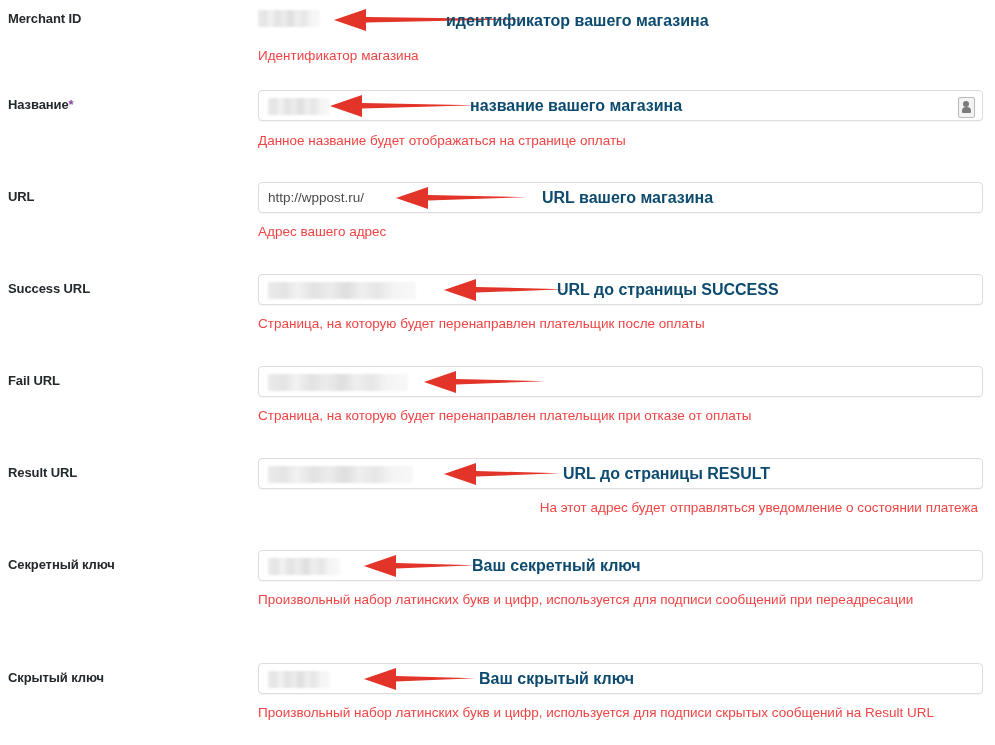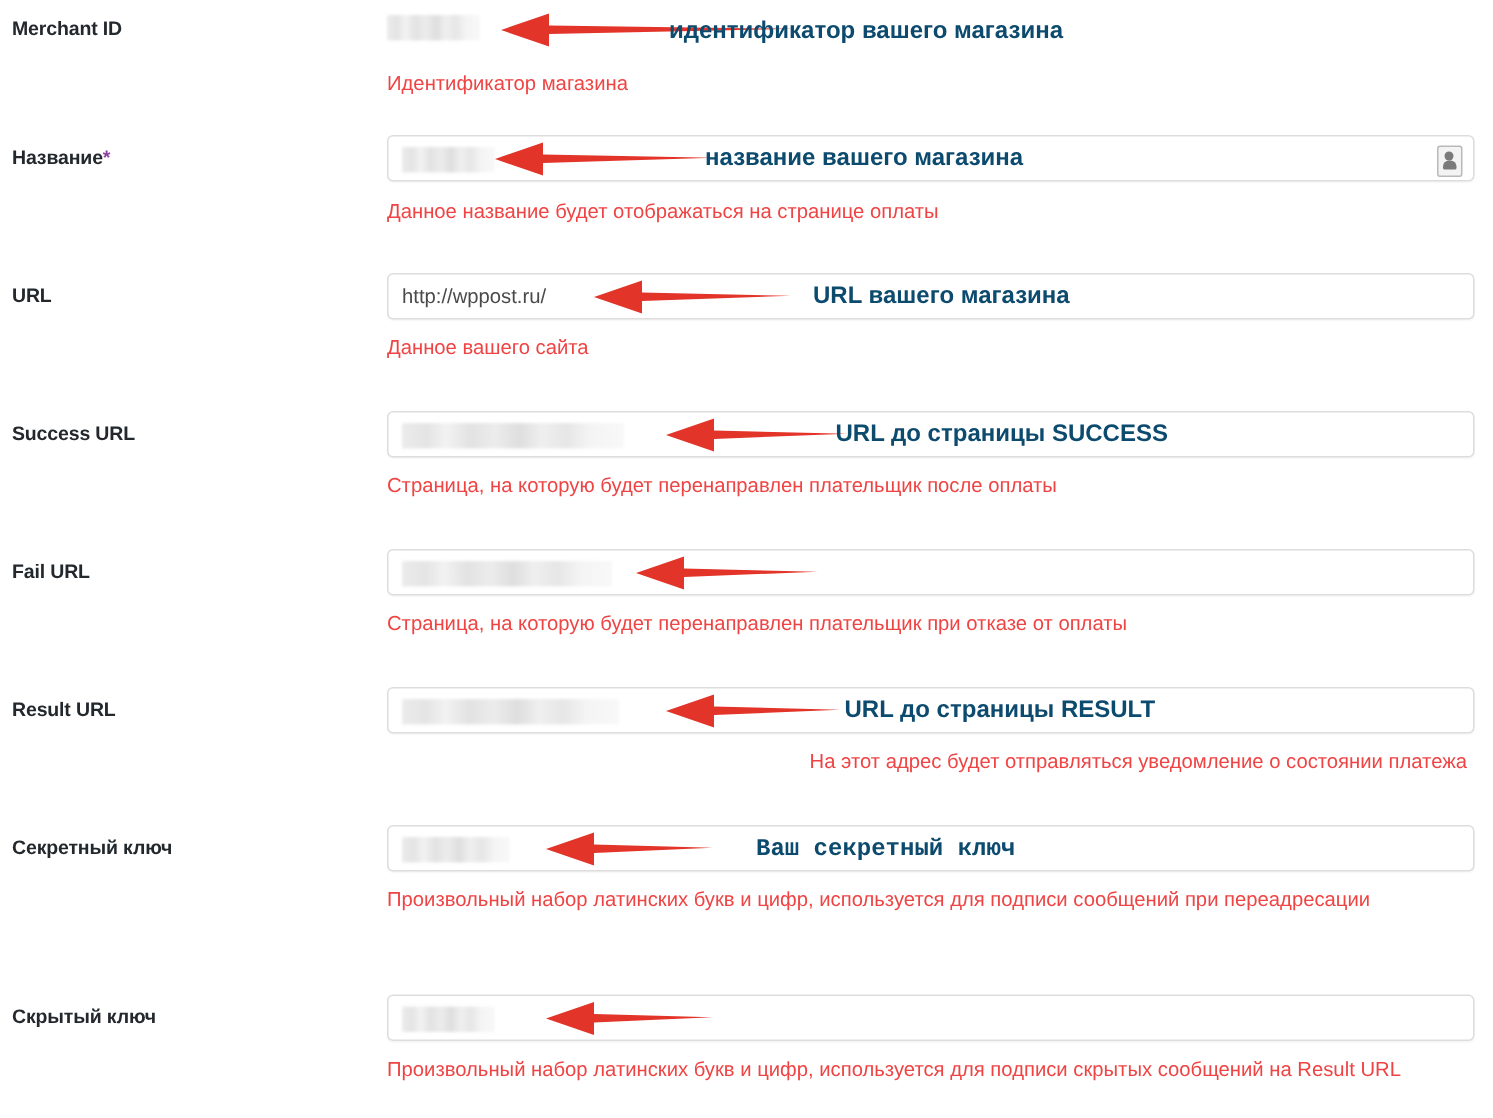--- a/index.html
+++ b/index.html
@@ -188,21 +188,21 @@
   <div class="row" style="top:188px;">
     <div class="label">
       <span>URL</span>
     </div>
     <div class="control" style="top:-6px;">
       <div class="input">
         <span class="value-text">http://wppost.ru/</span>
       </div>
     </div>
   </div>
-  <div class="help" style="top:221px;">Данное вашего сайта</div>
+  <div class="help" style="top:221px;">Адрес вашего адрес</div>
 
   <div class="row" style="top:280px;">
     <div class="label">
       <span>Success URL</span>
     </div>
     <div class="control" style="top:-6px;">
       <div class="input">
         <div class="redacted" style="left:9px;width:148px;"></div>
       </div>
     </div>
@@ -286,19 +286,20 @@
   </svg>
 
   <svg class="arrow" style="left:440px;top:461px;" width="120" height="26" viewBox="0 0 120 26">
     <path d="M120 12.2 L36 10.0 L36 2 L4 13 L36 24 L36 15.6 Z" fill="#e23428"></path>
   </svg>
   <div class="anno-text" style="left:563px;top:464px;">URL до страницы RESULT</div>
 
   <svg class="arrow" style="left:360px;top:553px;" width="115" height="26" viewBox="0 0 115 26">
     <path d="M115 12.2 L36 10.0 L36 2 L4 13 L36 24 L36 15.6 Z" fill="#e23428"></path>
   </svg>
-  <div class="anno-text" style="left:504px;top:556px;font-family:Liberation Mono, monospace;">Ваш секретный ключ</div>
+  <div class="anno-text" style="left:472px;top:556px;">Ваш секретный ключ</div>
 
   <svg class="arrow" style="left:360px;top:666px;" width="115" height="26" viewBox="0 0 115 26">
     <path d="M115 12.2 L36 10.0 L36 2 L4 13 L36 24 L36 15.6 Z" fill="#e23428"></path>
   </svg>
+  <div class="anno-text" style="left:479px;top:669px;">Ваш скрытый ключ</div>
 
 </div>
 
 </body></html>

